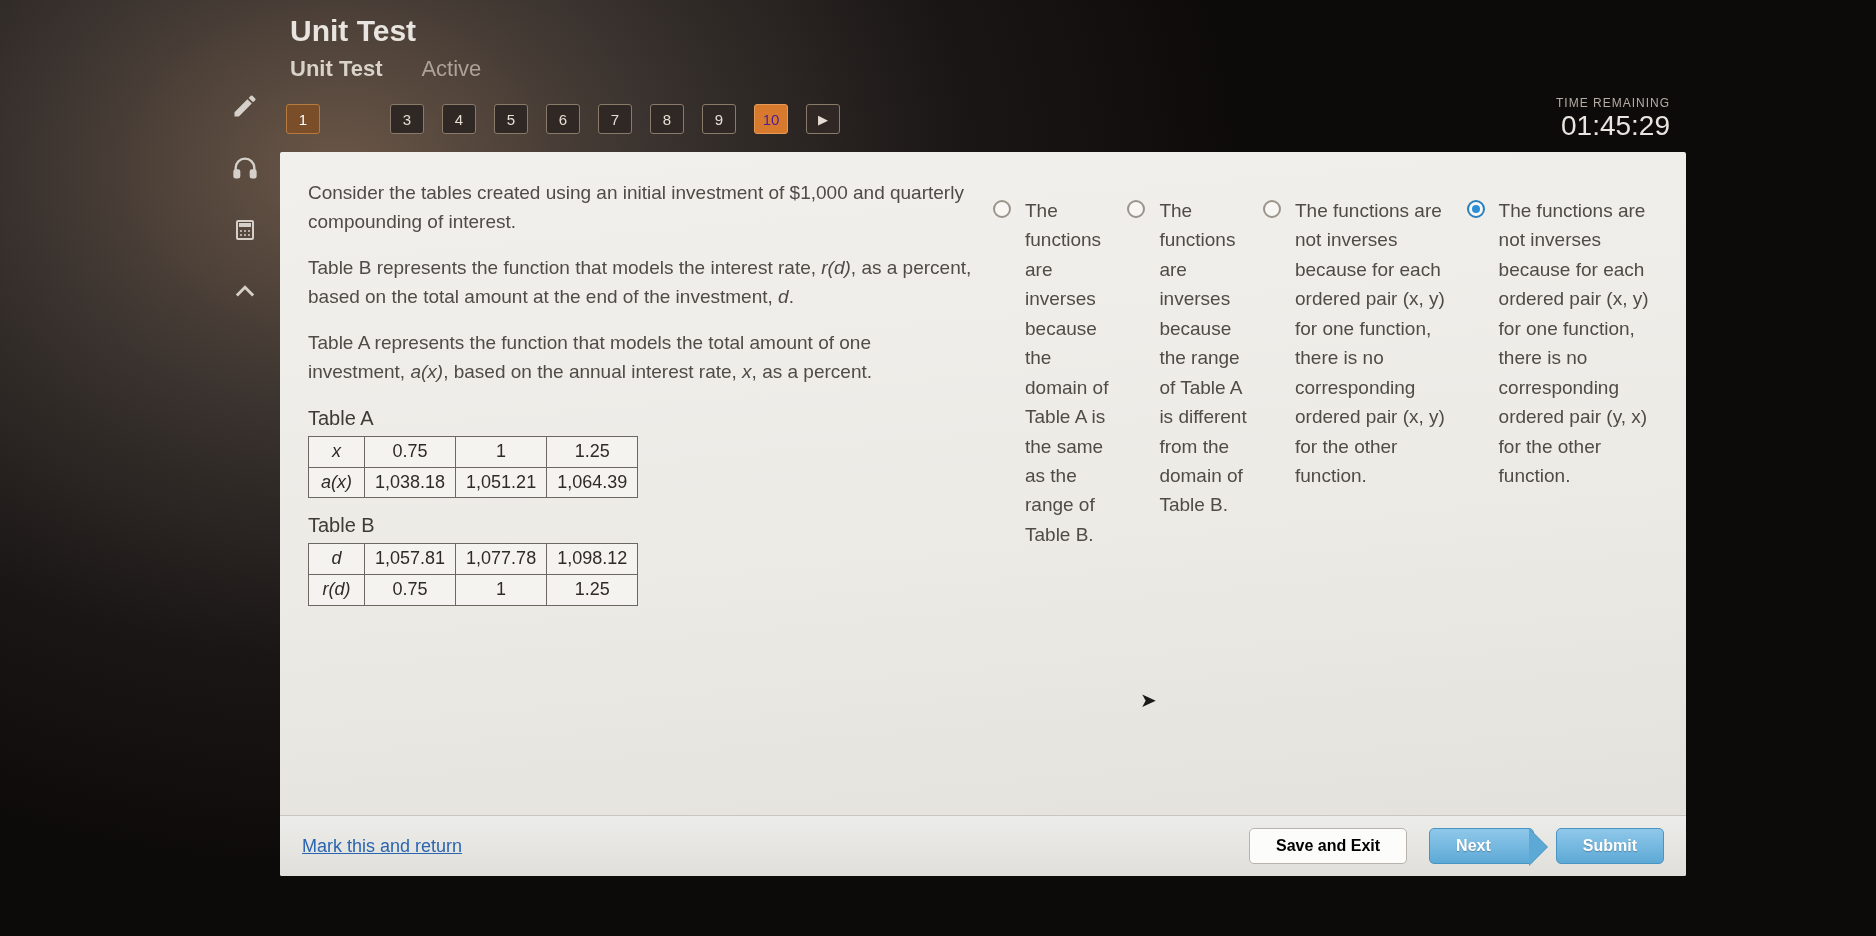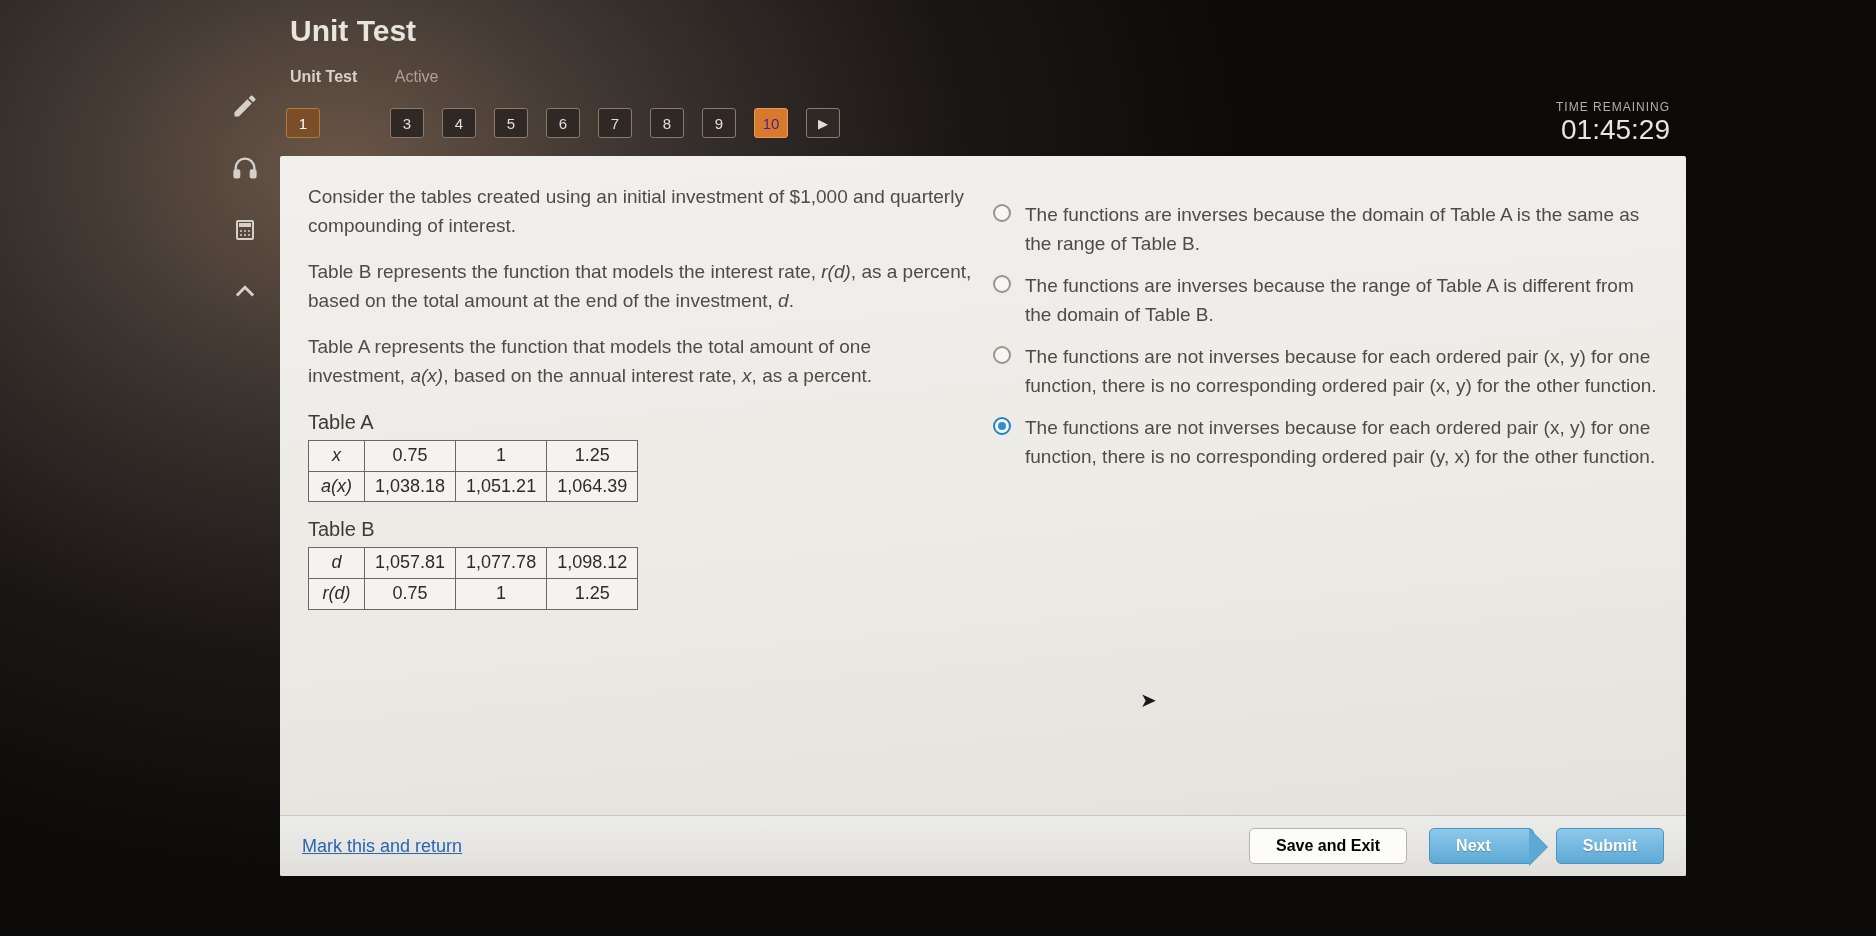--- a/index.html
+++ b/index.html
@@ -29,21 +29,21 @@
   .side-tool { width: 32px; height: 32px; display:flex; align-items:center; justify-content:center; cursor:pointer; }
   .main {
     flex: 1;
     display: flex;
     flex-direction: column;
   }
   .hdr {
     padding: 14px 10px 4px 10px;
   }
   .hdr-title { color: #e8e4df; font-size: 30px; font-weight: bold; }
-  .hdr-tabs { margin-top: 20px; color: #bcb4ab; font-size: 16px; }
+  .hdr-tabs { margin-top: 8px; color: #bcb4ab; font-size: 22px; }
   .hdr-tabs .tab-active { color: #d9d2c9; font-weight: bold; margin-right: 34px; }
   .hdr-tabs .tab-other { color: #aca298; }
   .navrow {
     display: flex;
     align-items: center;
     padding: 10px 6px 10px 6px;
     gap: 18px;
   }
   .qnums { display:flex; gap:18px; }
   .qbtn {
@@ -89,21 +89,21 @@
   }
   table.data td {
     border: 1px solid #6b6864;
     padding: 1px 10px;
     text-align: center;
     min-width: 88px;
     background: #f5f3ef;
   }
   table.data td.hd { font-style: italic; min-width:56px;}
   .italic { font-style: italic; }
-  .choices { display:flex; flex-direction:column; gap:12px; margin-top:18px;}
+  .choices { display:flex; flex-direction:row; gap:12px; margin-top:18px;}
   .choice { display:flex; gap:14px; cursor:pointer; }
   .radio {
     flex:0 0 auto;
     width:18px; height:18px;
     border: 2px solid #9a948c;
     border-radius: 50%;
     margin-top: 4px;
     position:relative;
     background:#f8f6f2;
   }

